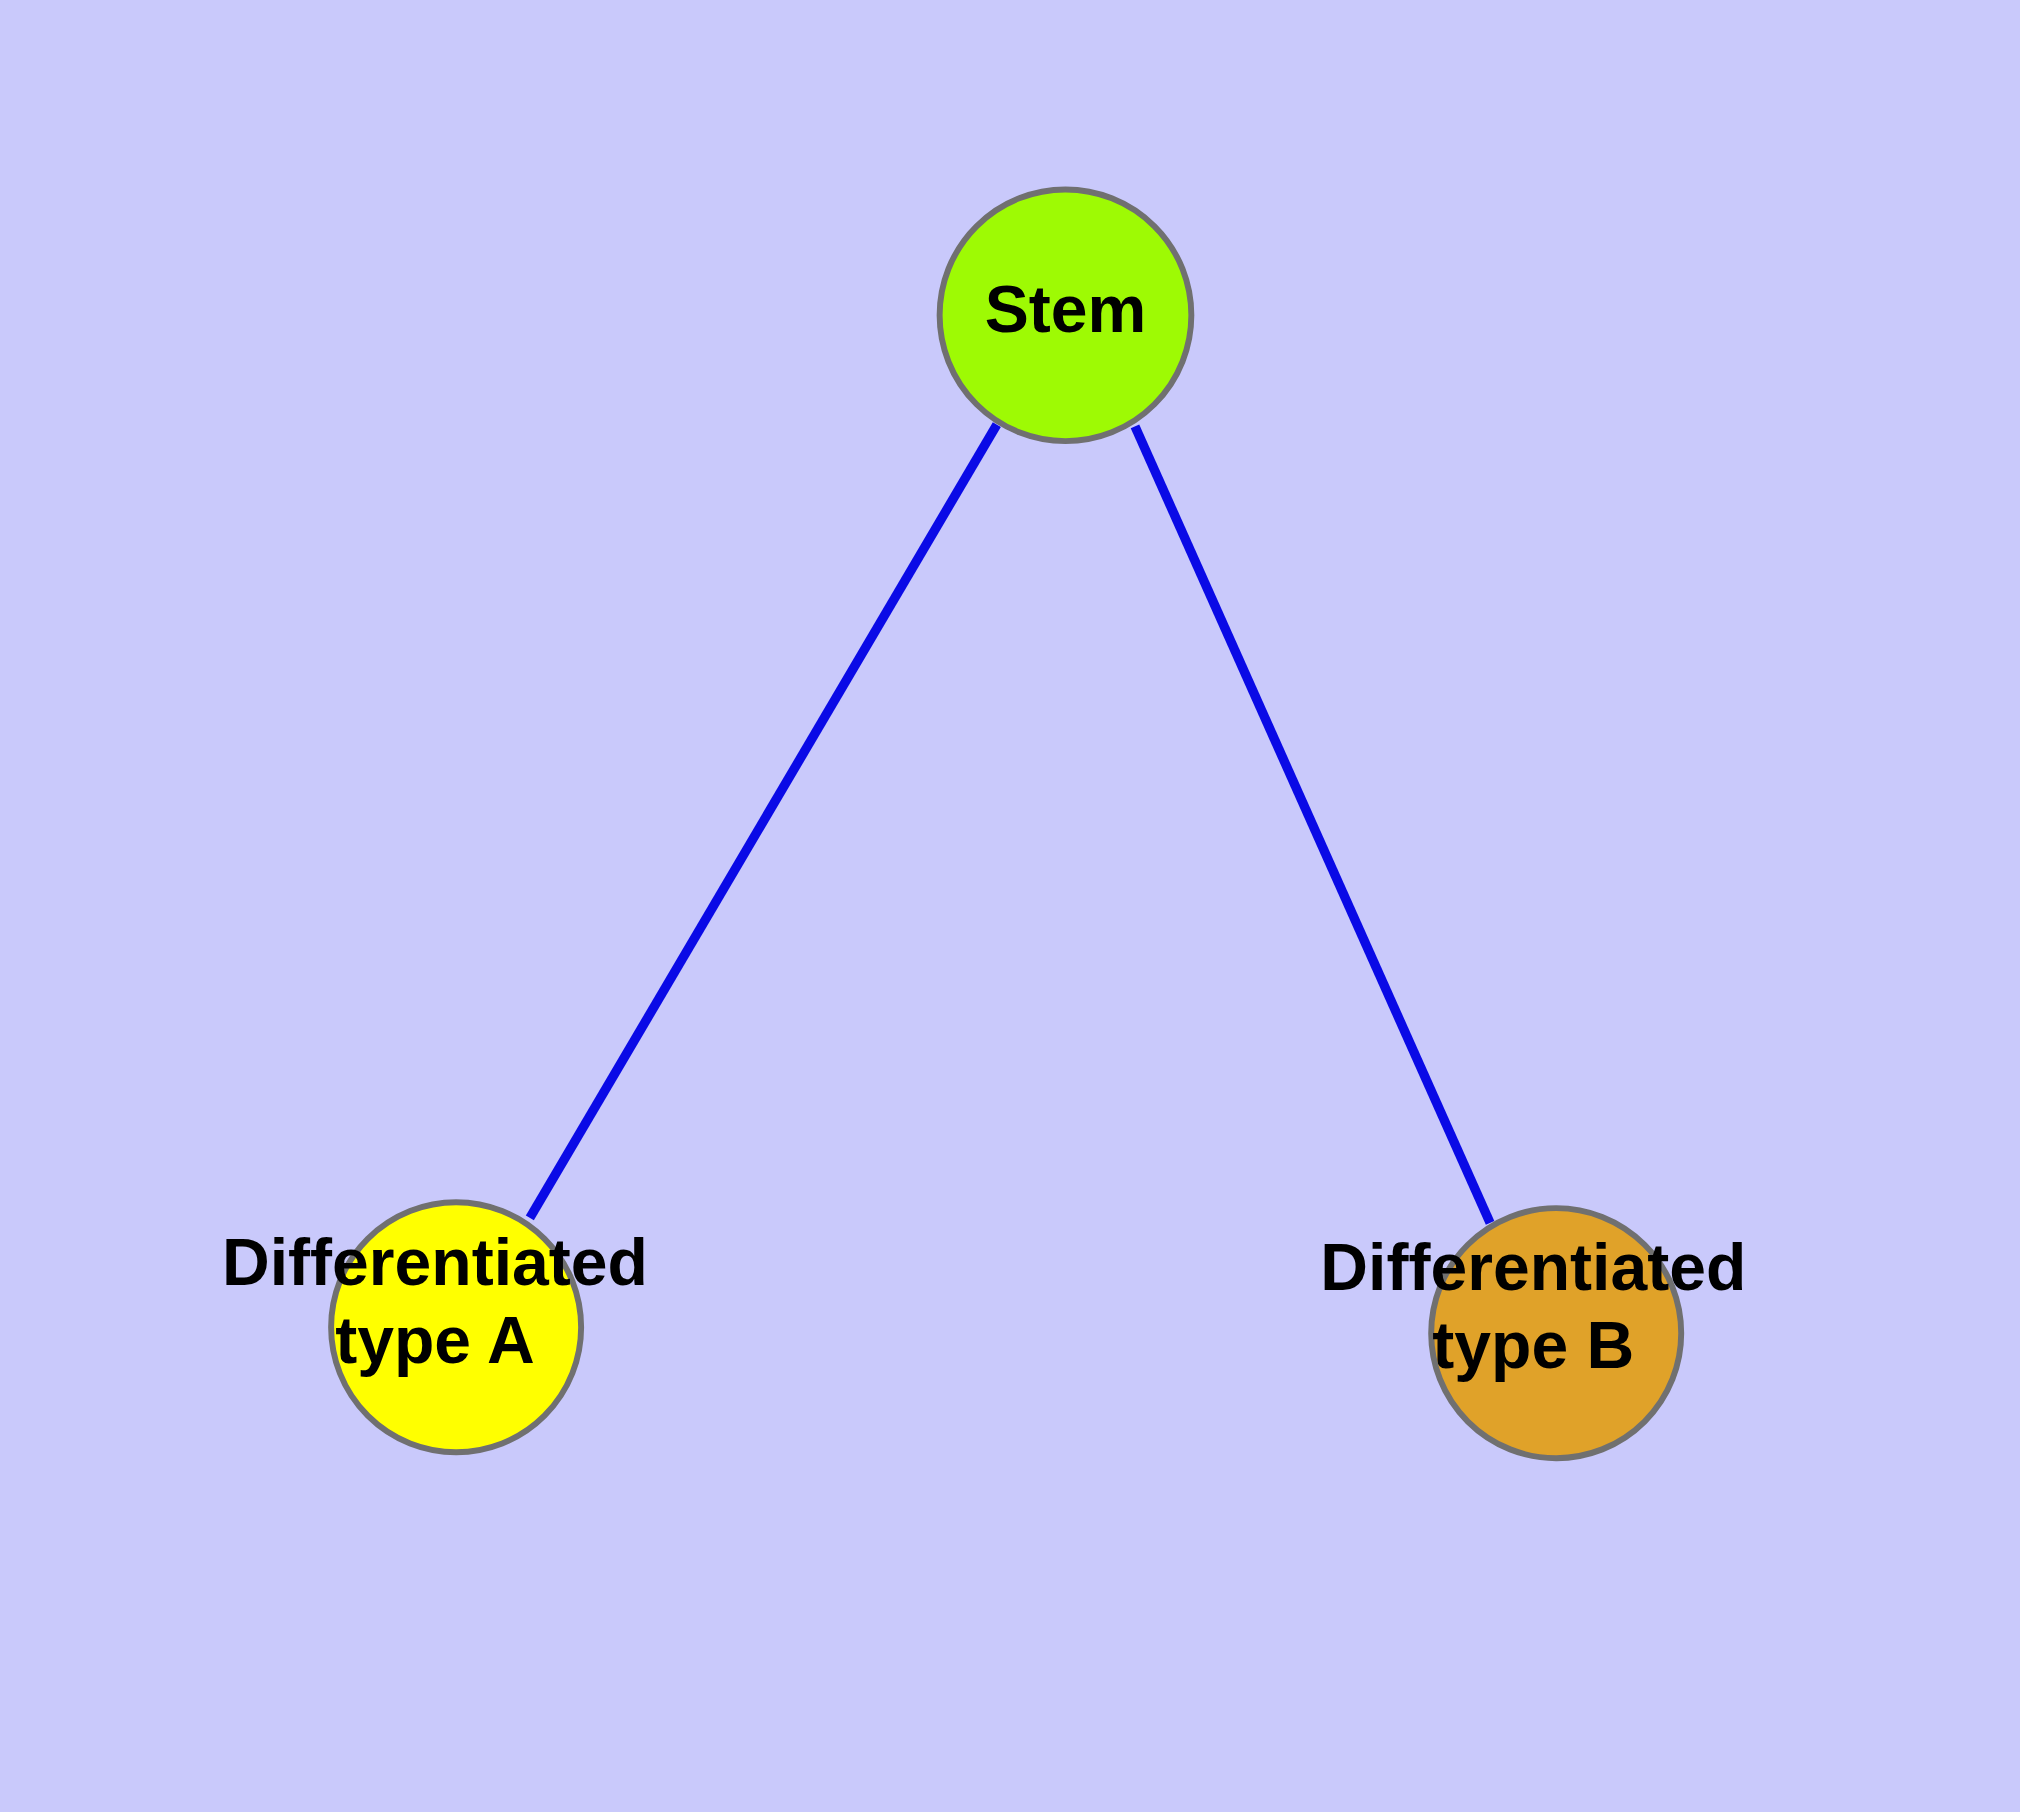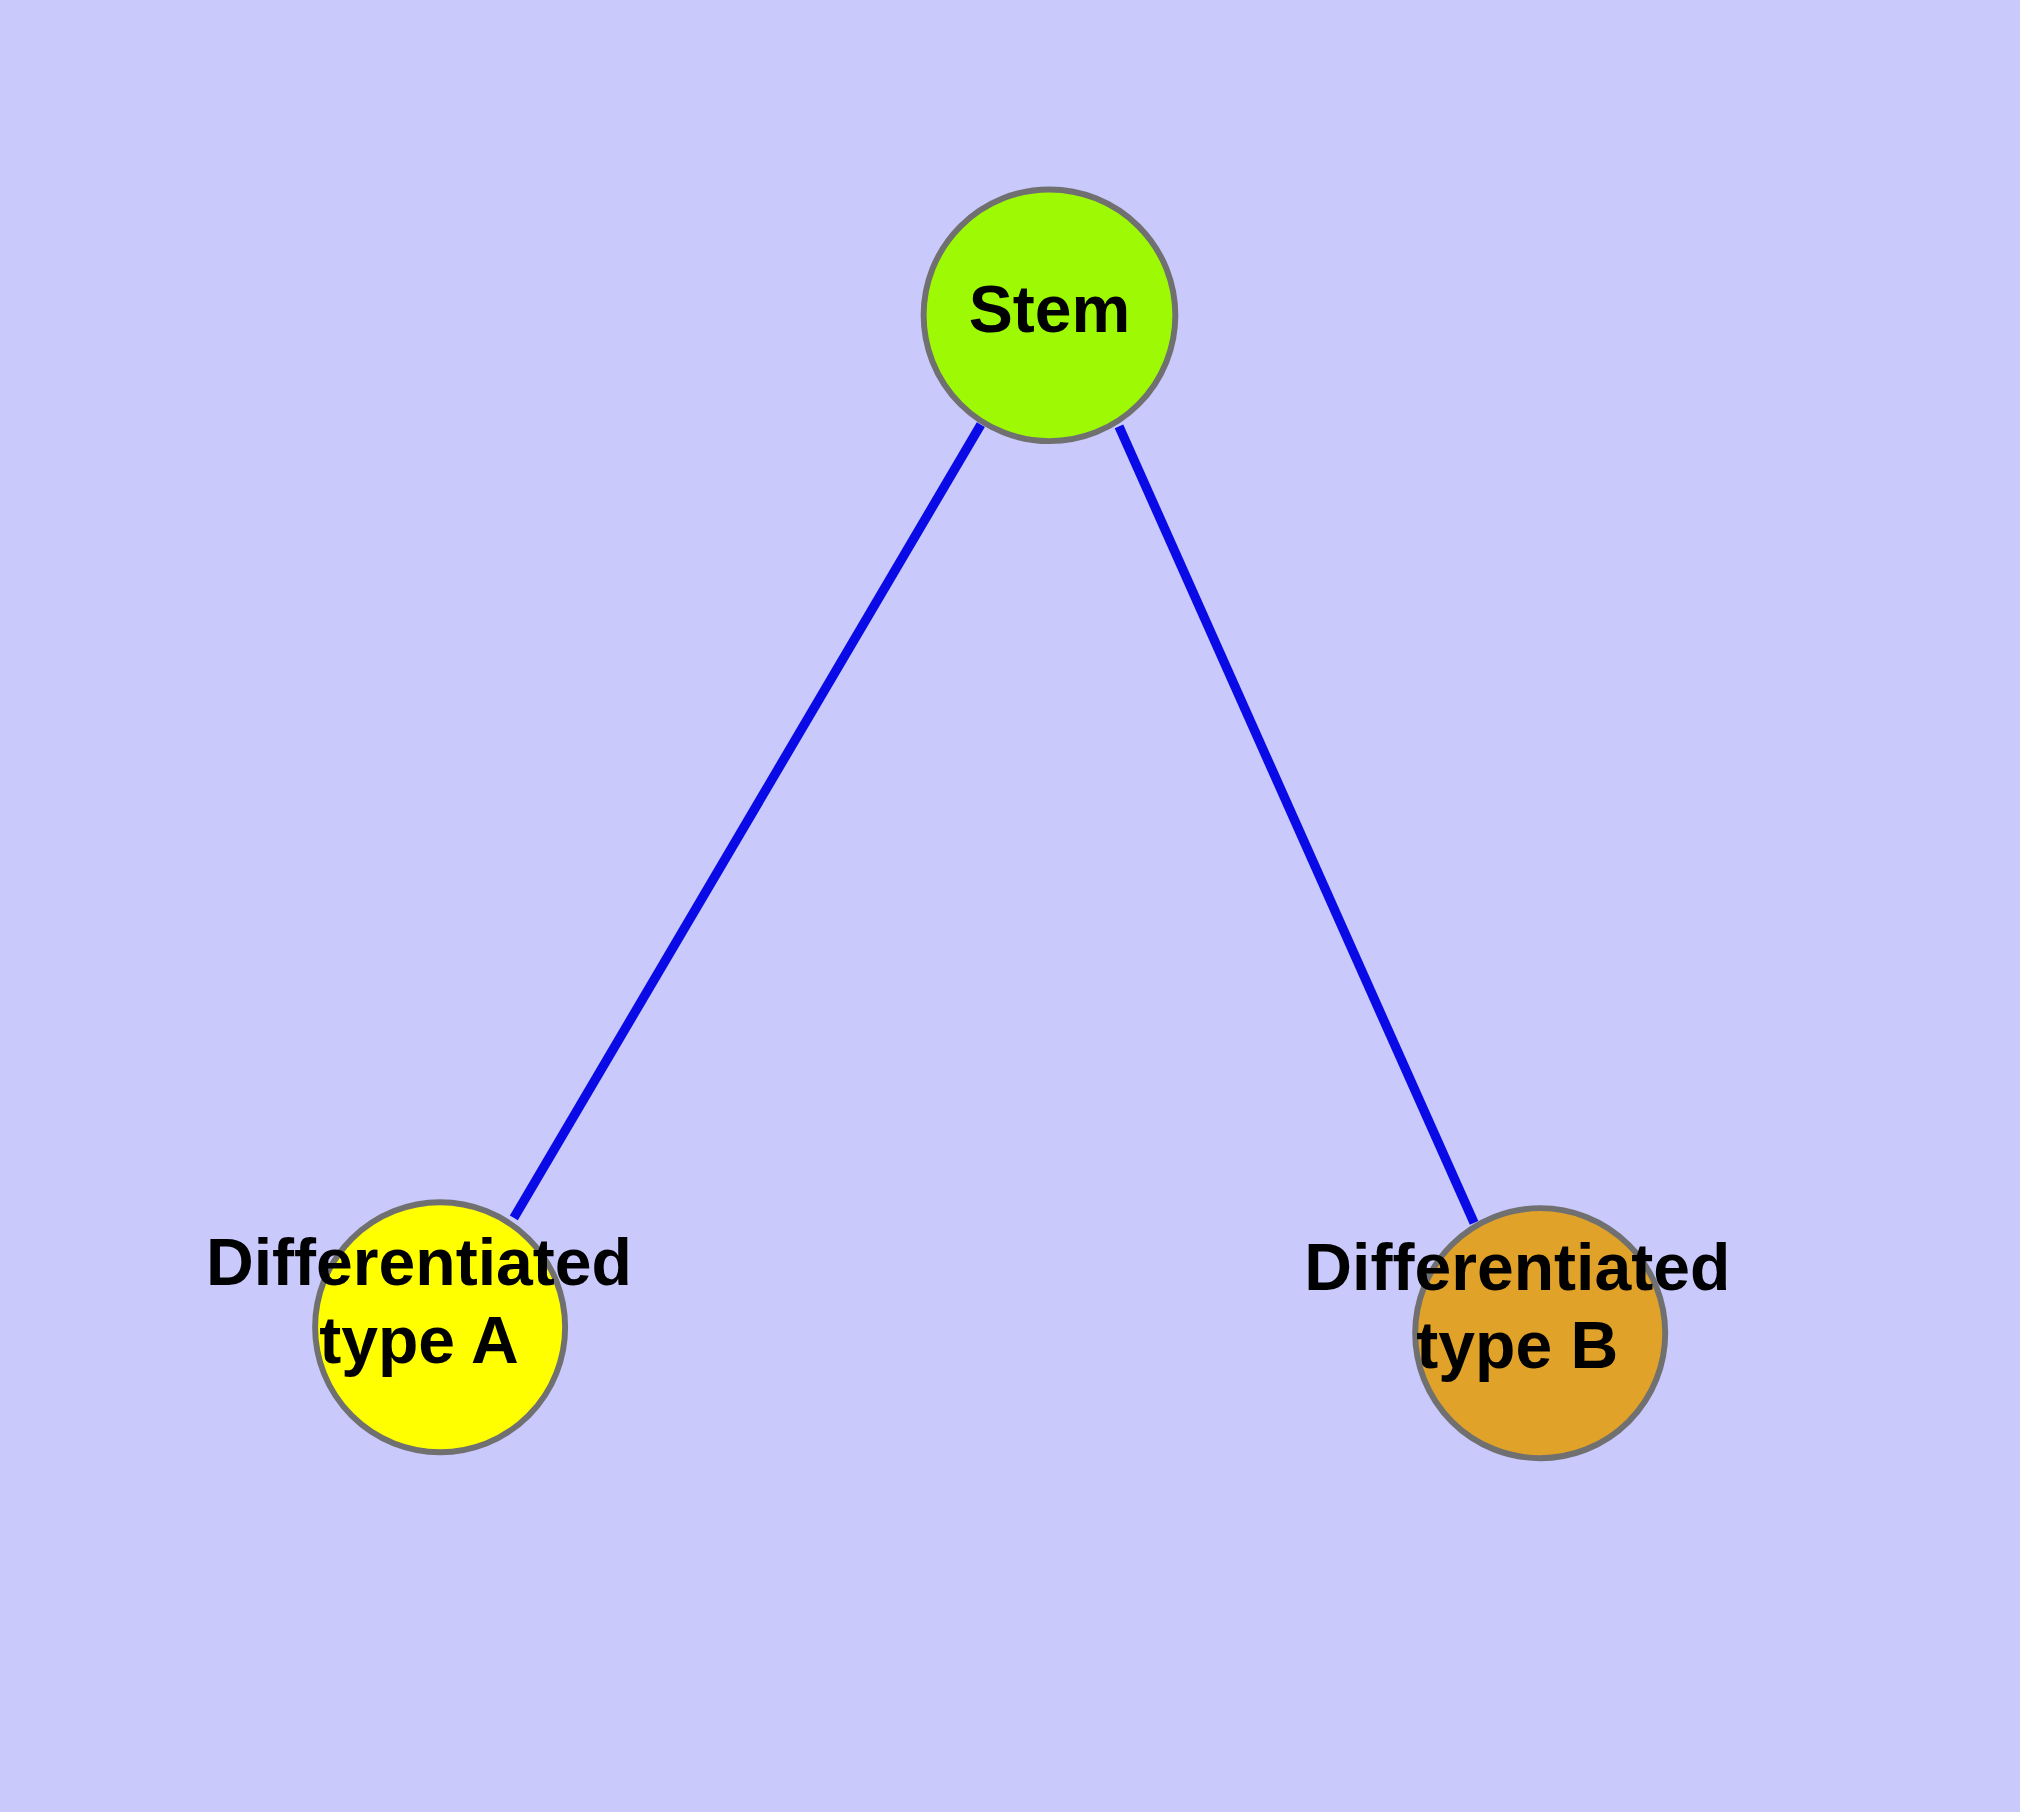--- a/index.html
+++ b/index.html
@@ -7,20 +7,21 @@
     padding: 0;
     background: #c9c9fb;
   }
   #canvas {
     position: relative;
     width: 1752px;
     height: 1812px;
     background: #c9c9fb;
     overflow: hidden;
     font-family: "Liberation Sans", sans-serif;
+    margin-left: 16px;
   }
   #graph-svg {
     position: absolute;
     left: 0;
     top: 0;
     width: 2021px;
     height: 1812px;
     display: block;
   }
   .node-label {

